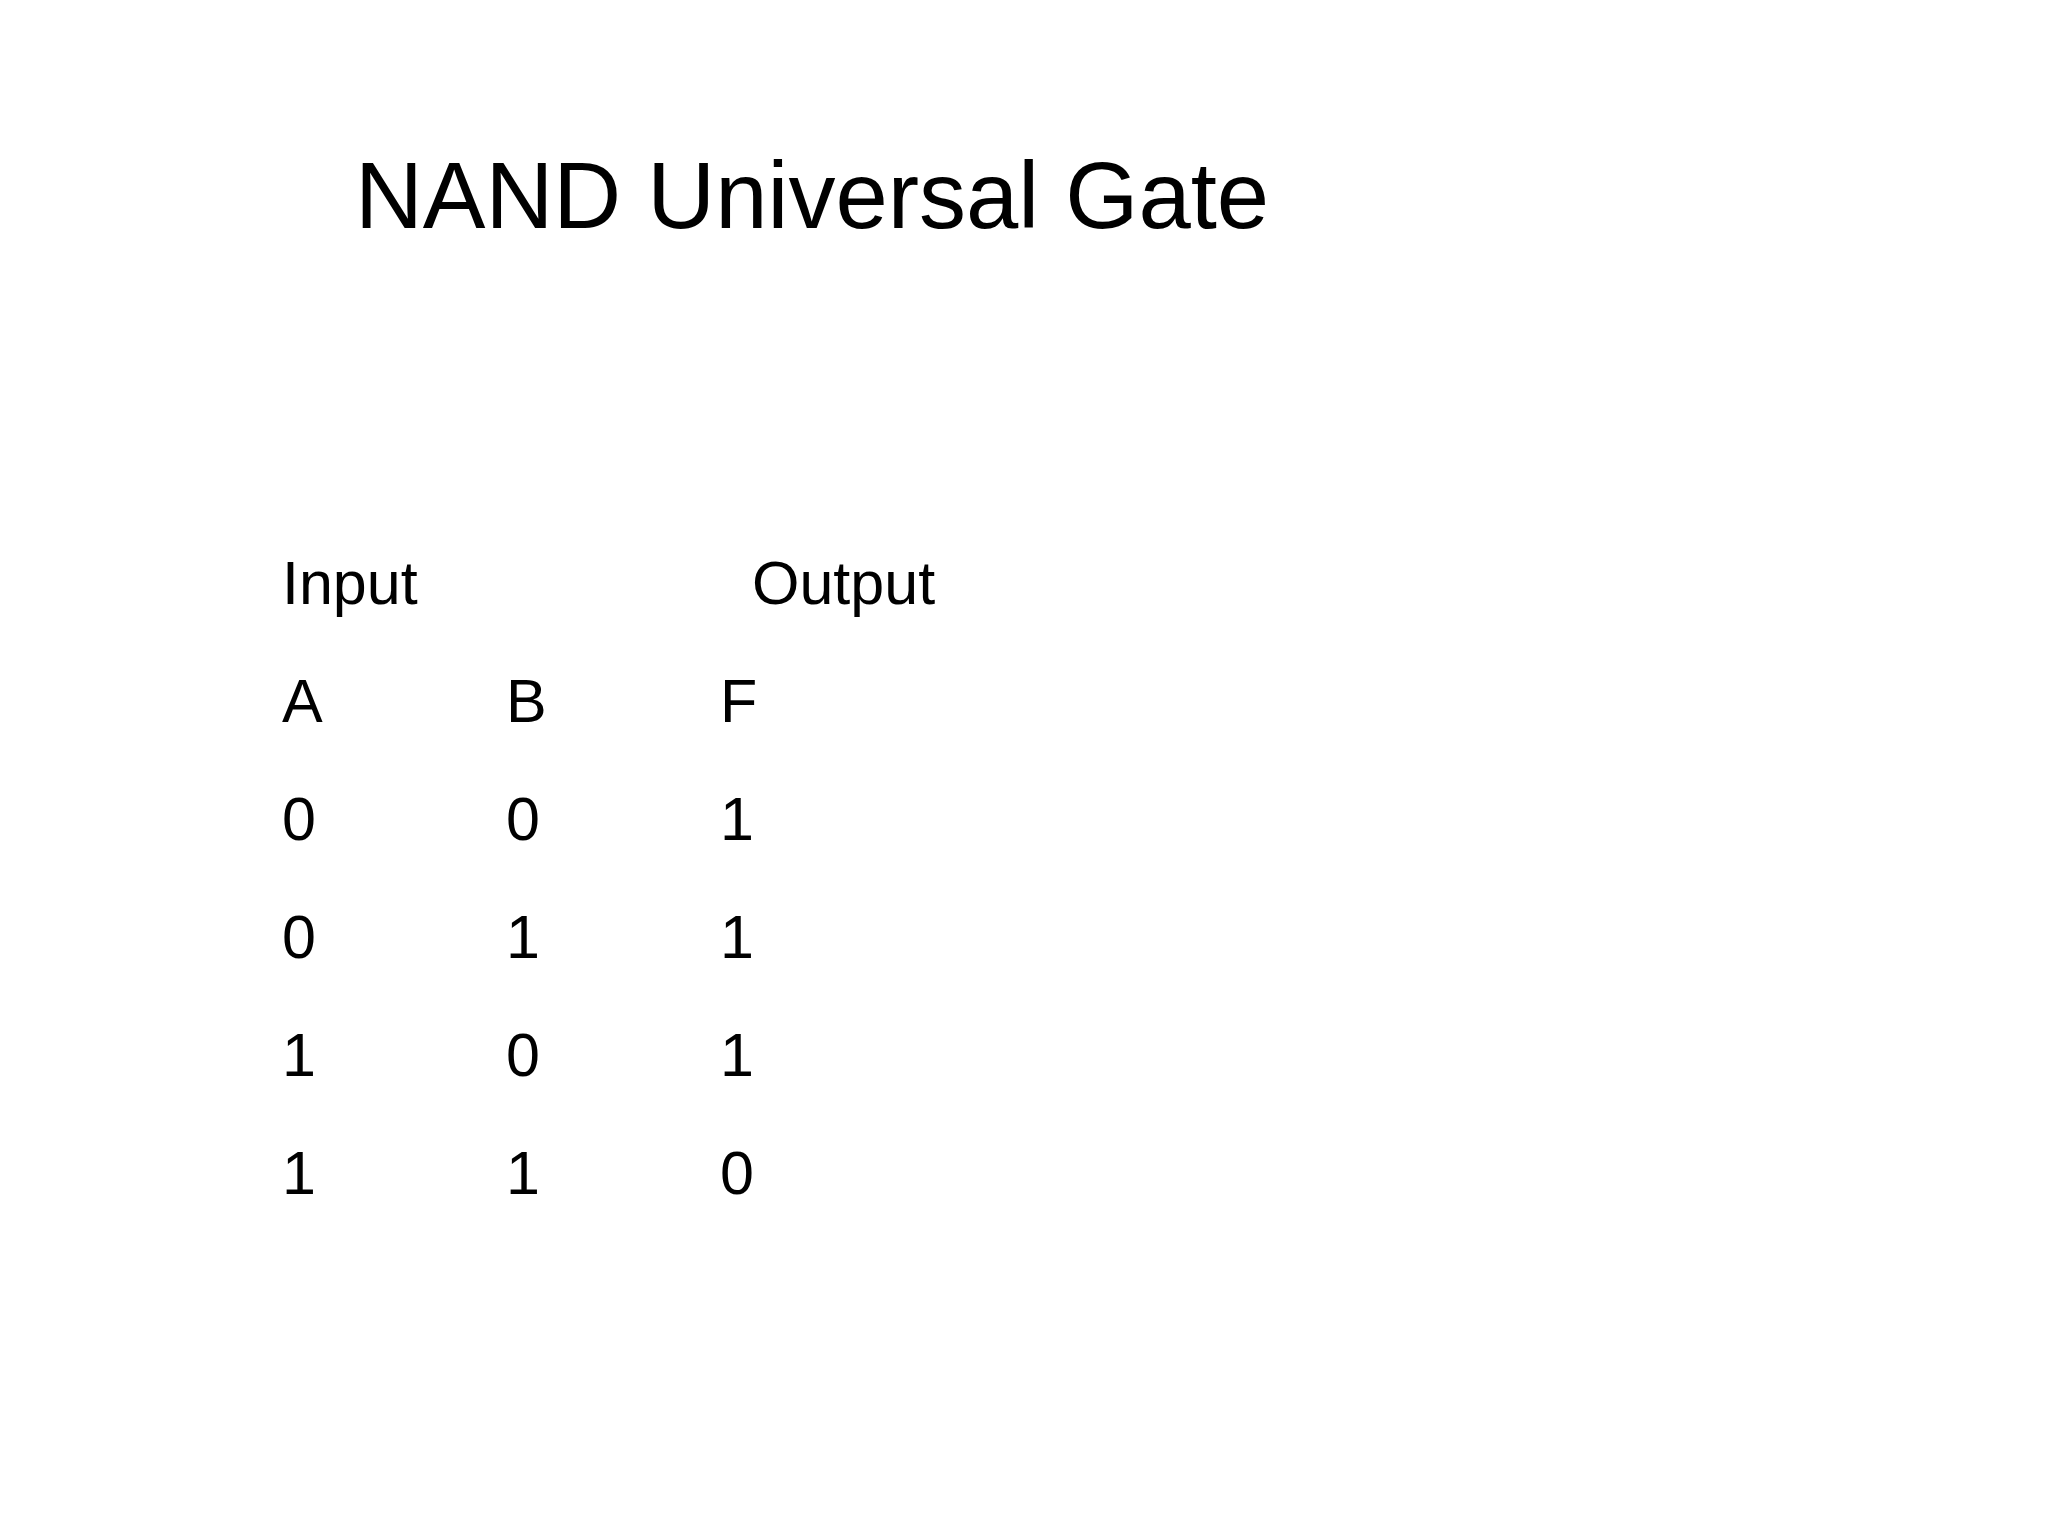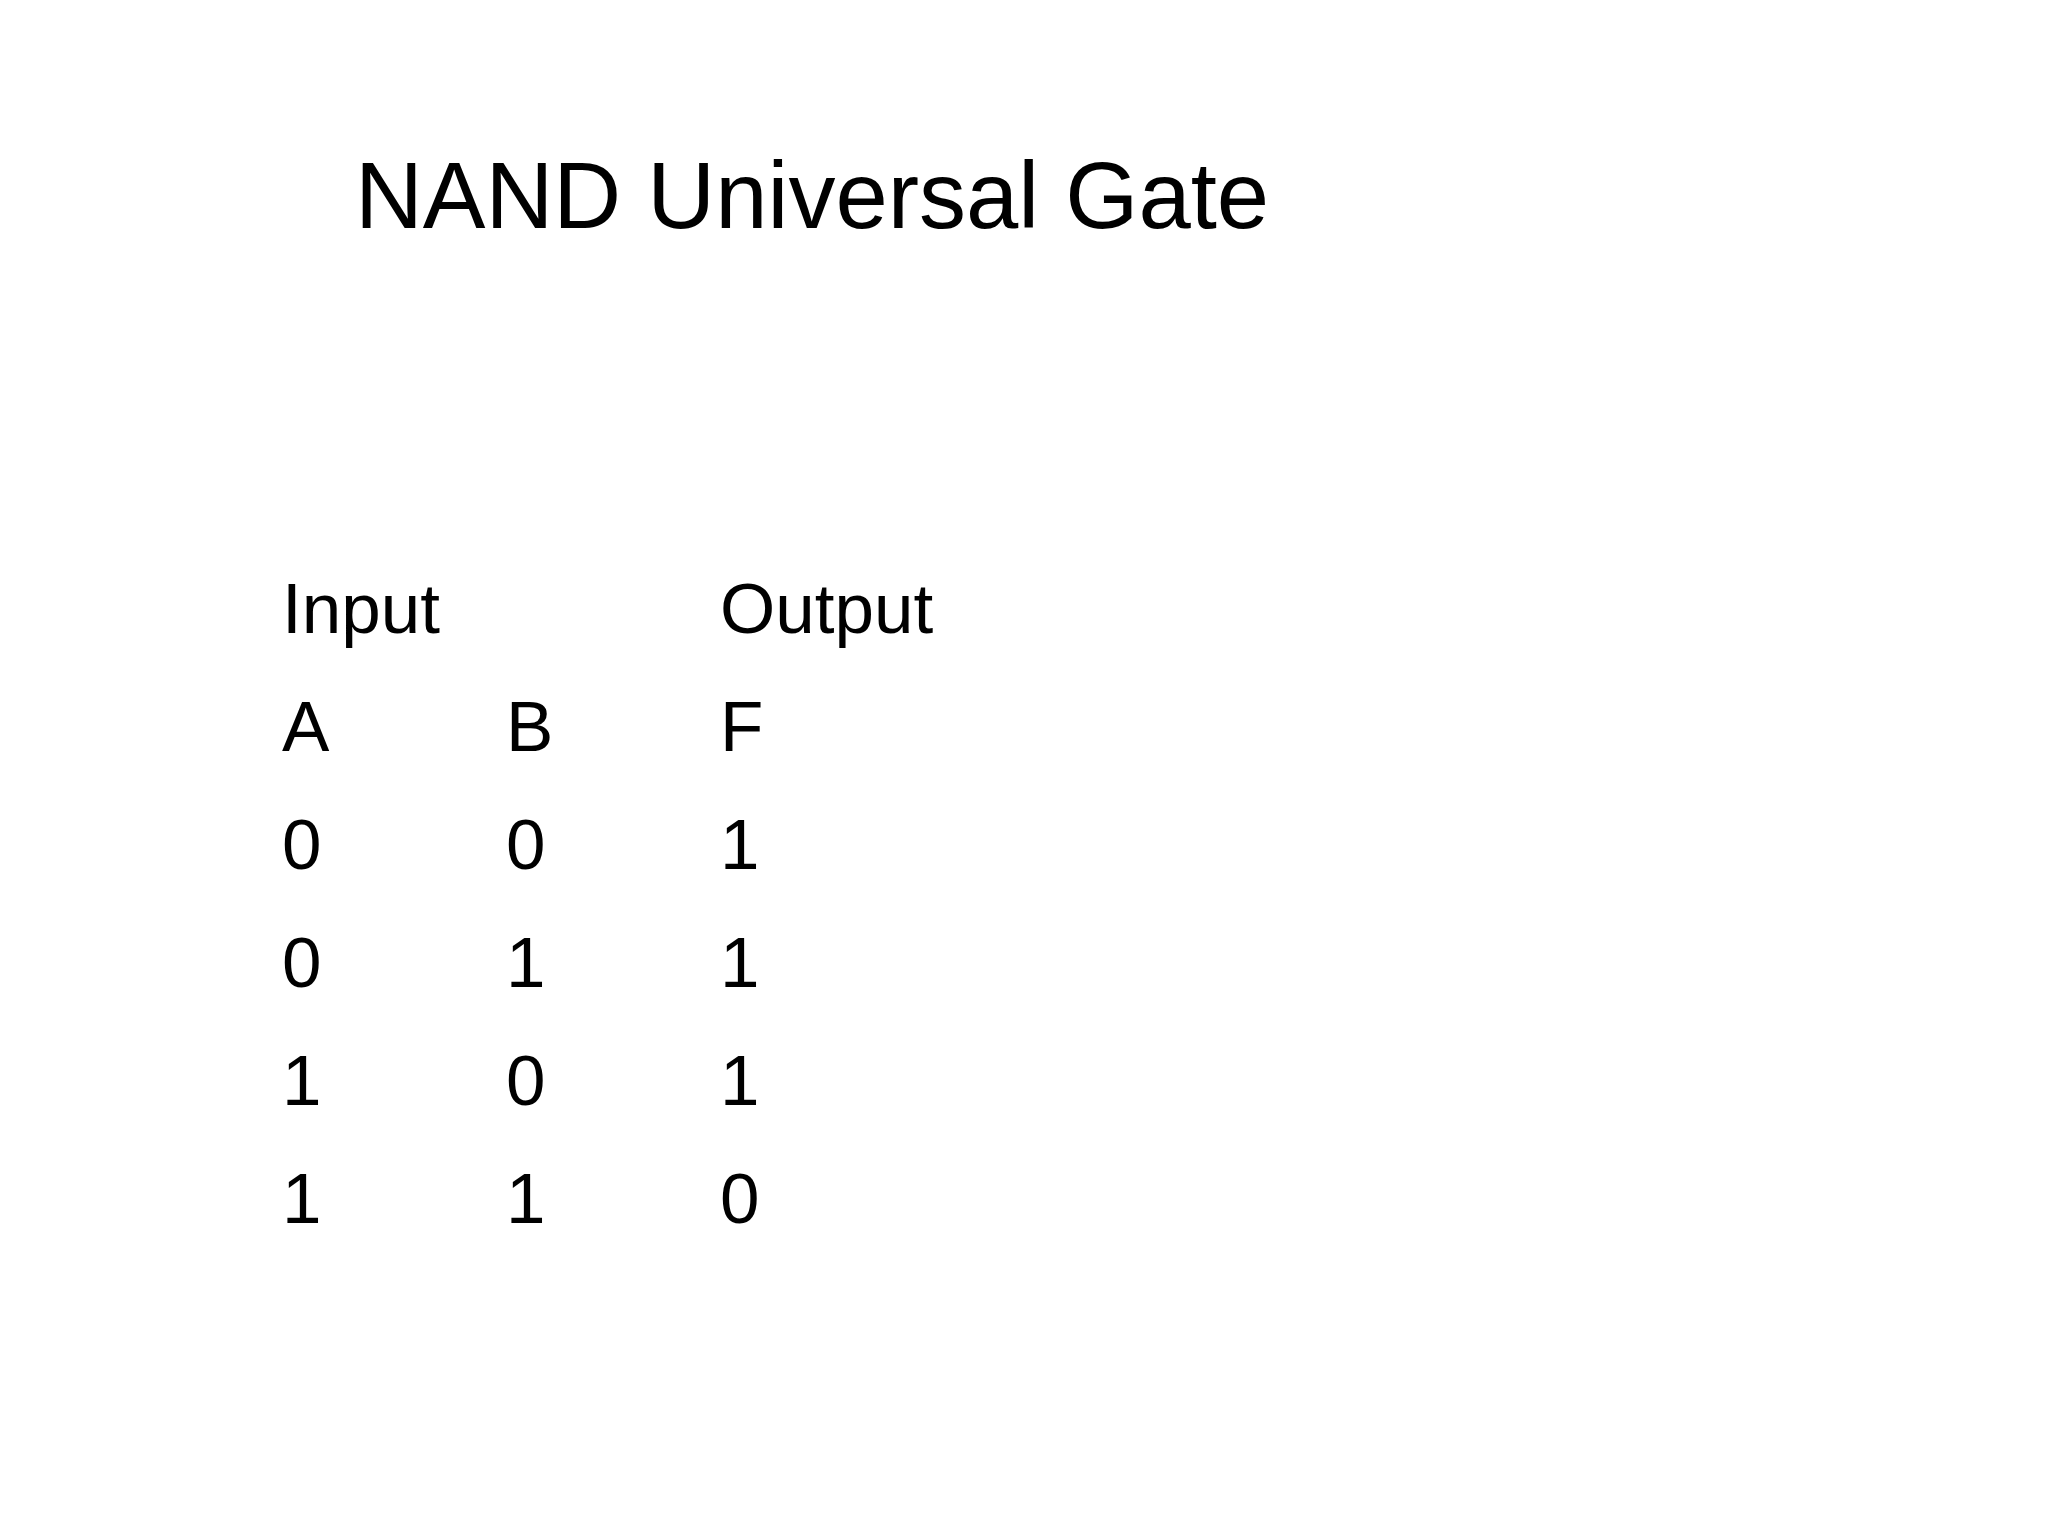--- a/index.html
+++ b/index.html
@@ -21,32 +21,32 @@
     left: 0;
     width: 1624px;
     text-align: center;
     font-size: 94px;
     line-height: 1.15;
     white-space: nowrap;
   }
   .truth-table {
     position: absolute;
     left: 282px;
-    top: 550px;
-    font-size: 71px;
+    top: 524px;
+    font-size: 61px;
     line-height: 118px;
   }
   .tt-row {
     display: flex;
   }
   .cell-a { width: 224px; }
   .cell-b { width: 214px; }
   .cell-f { width: 260px; }
   .group-input { width: 438px; }
-  .group-output { width: 400px; }
+  .group-output { width: 400px; margin-left: 32px; }
 </style>
 </head>
 <body>
 
 <div class="slide-title">NAND Universal Gate</div>
 
 <div class="truth-table">
 
   <div class="tt-row">
     <div class="group-input">Input</div>

